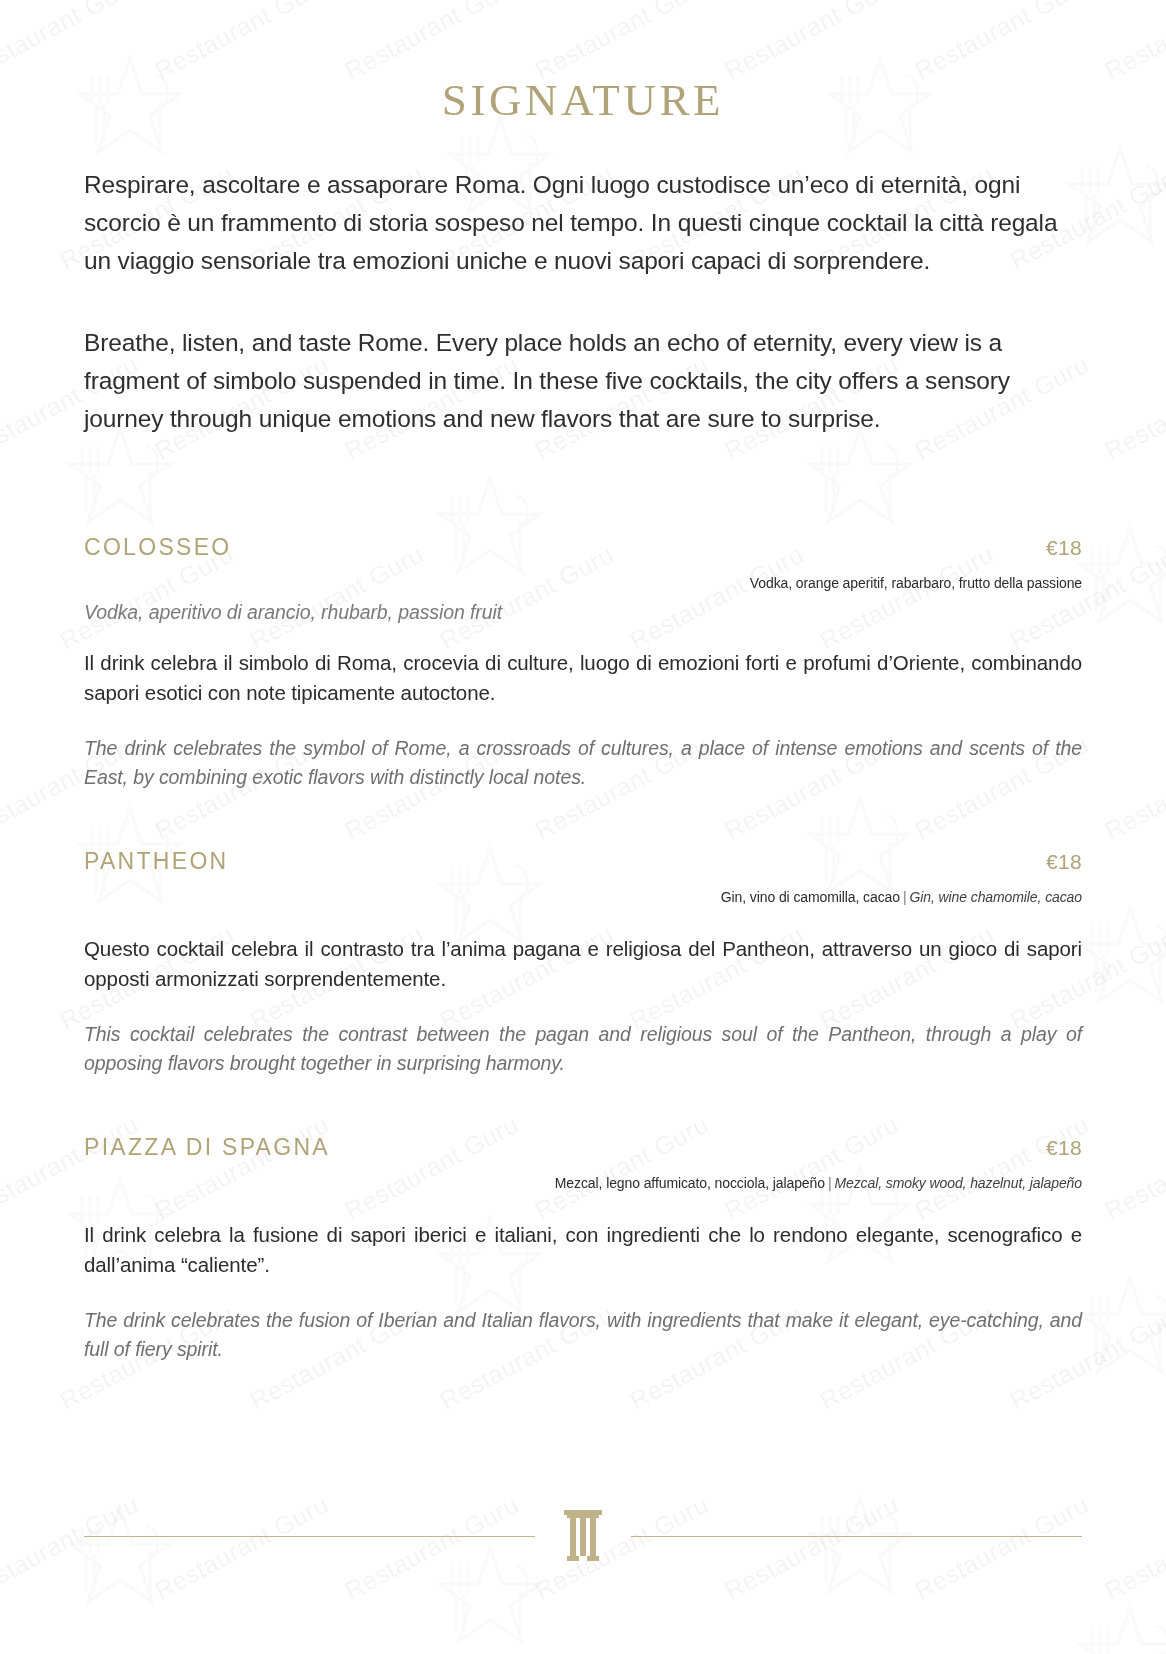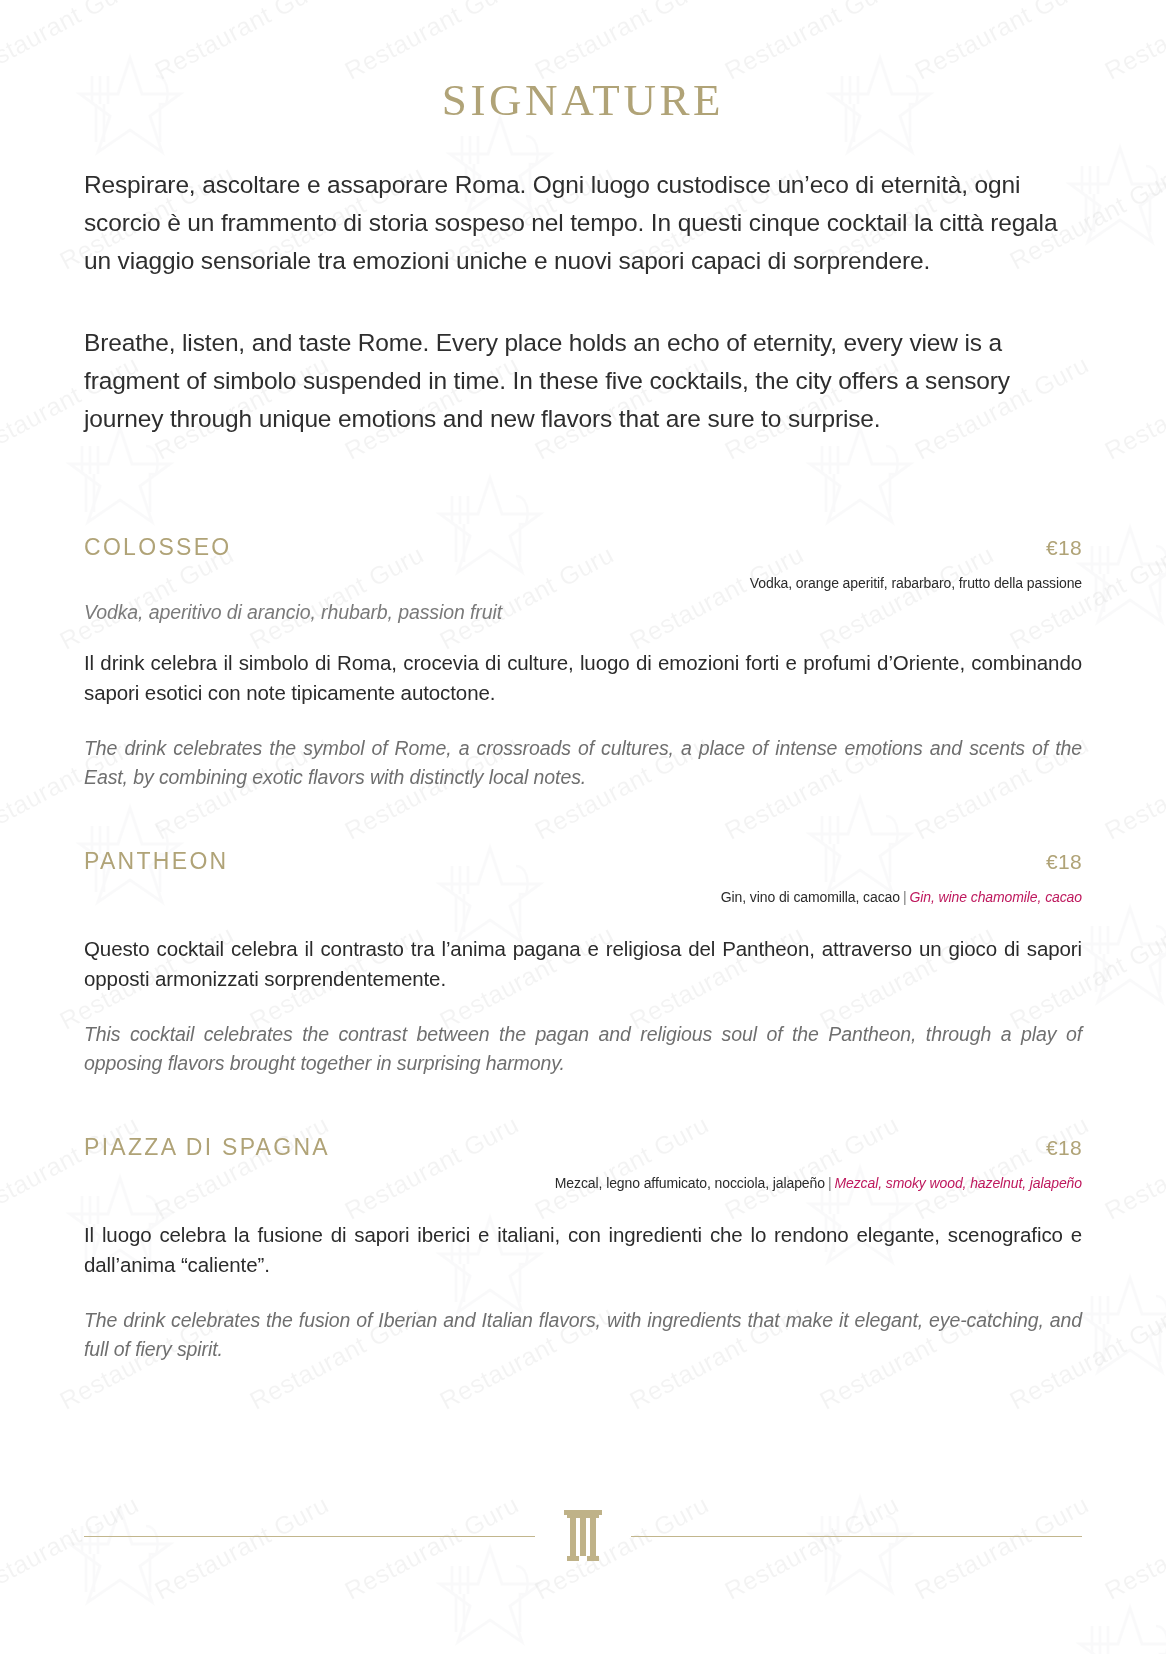--- a/index.html
+++ b/index.html
@@ -106,21 +106,21 @@
     color: #2b2b2b;
     letter-spacing: -0.1px;
     text-align: right;
   }
   .ingredients .sep {
     color: #7d7d7d;
     padding: 0 3px;
     font-style: normal;
   }
   .ingredients .en {
-    color: #be185d;
+    color: #404040;
     font-style: italic;
   }
   .ingredients-en-line {
     font-size: 19.5px;
     line-height: 28px;
     color: #7a7a7a;
     font-style: italic;
     letter-spacing: -0.1px;
   }
 
@@ -456,21 +456,21 @@
         <div class="ingredients"><span>Gin, vino di camomilla, cacao</span><span class="sep">|</span><span class="en">Gin, wine chamomile, cacao</span></div>
         <div class="desc">Questo cocktail celebra il contrasto tra l’anima pagana e religiosa del Pantheon, attraverso un gioco di sapori opposti armonizzati sorprendentemente.</div>
         <div class="desc en">This cocktail celebrates the contrast between the pagan and religious soul of the Pantheon, through a play of opposing flavors brought together in surprising harmony.</div>
       </div>
       <div class="item">
         <div class="item-head">
           <div class="item-name">PIAZZA DI SPAGNA</div>
           <div class="item-price">€18</div>
         </div>
         <div class="ingredients"><span>Mezcal, legno affumicato, nocciola, jalapeño</span><span class="sep">|</span><span class="en">Mezcal, smoky wood, hazelnut, jalapeño</span></div>
-        <div class="desc">Il luogo celebra la fusione di sapori iberici e italiani, con ingredienti che lo rendono elegante, scenografico e dall’anima “caliente”.</div>
+        <div class="desc">Il drink celebra la fusione di sapori iberici e italiani, con ingredienti che lo rendono elegante, scenografico e dall’anima “caliente”.</div>
         <div class="desc en">The drink celebrates the fusion of Iberian and Italian flavors, with ingredients that make it elegant, eye-catching, and full of fiery spirit.</div>
       </div>
     </div>
 
 </div>
 
 <div id="footer-ornament">
   <div class="orn-rule"></div>
   <div class="orn-glyph">
     <svg width="52" height="56" viewBox="0 0 52 56" aria-hidden="true">

